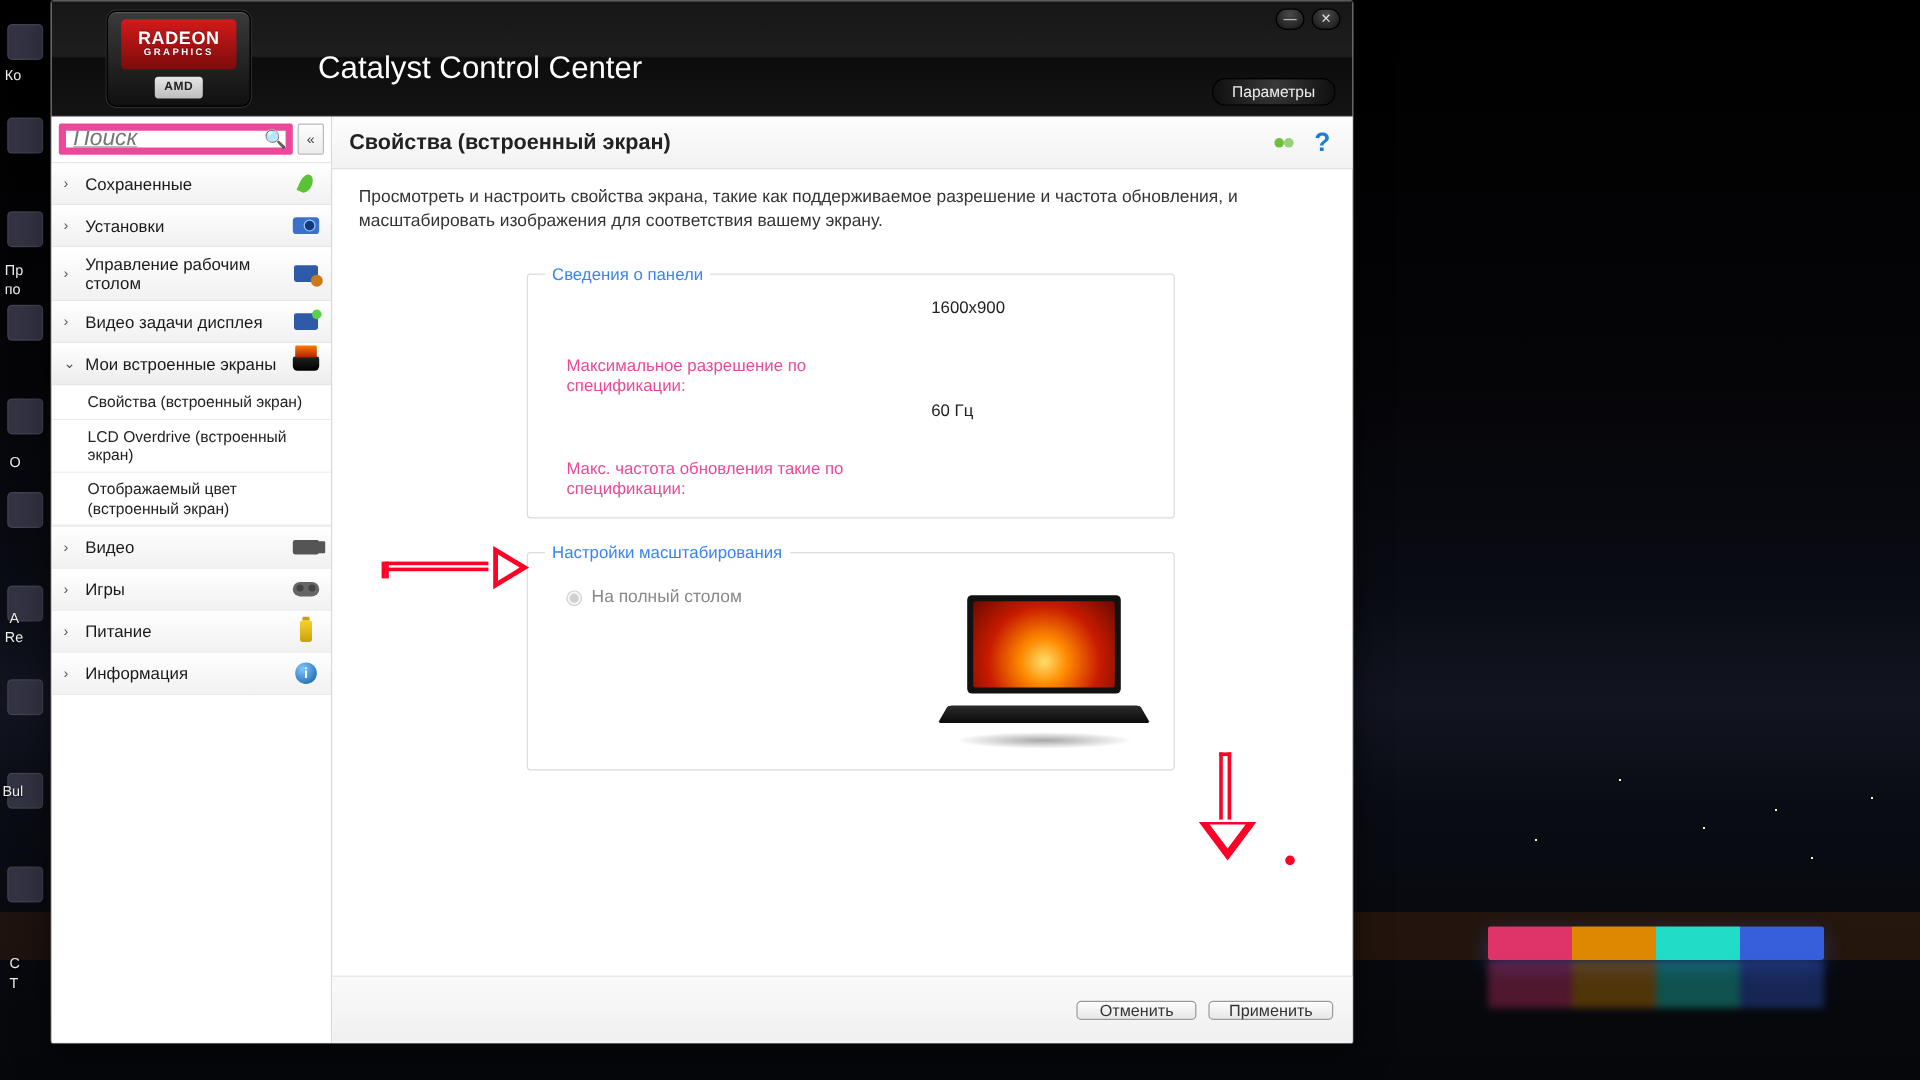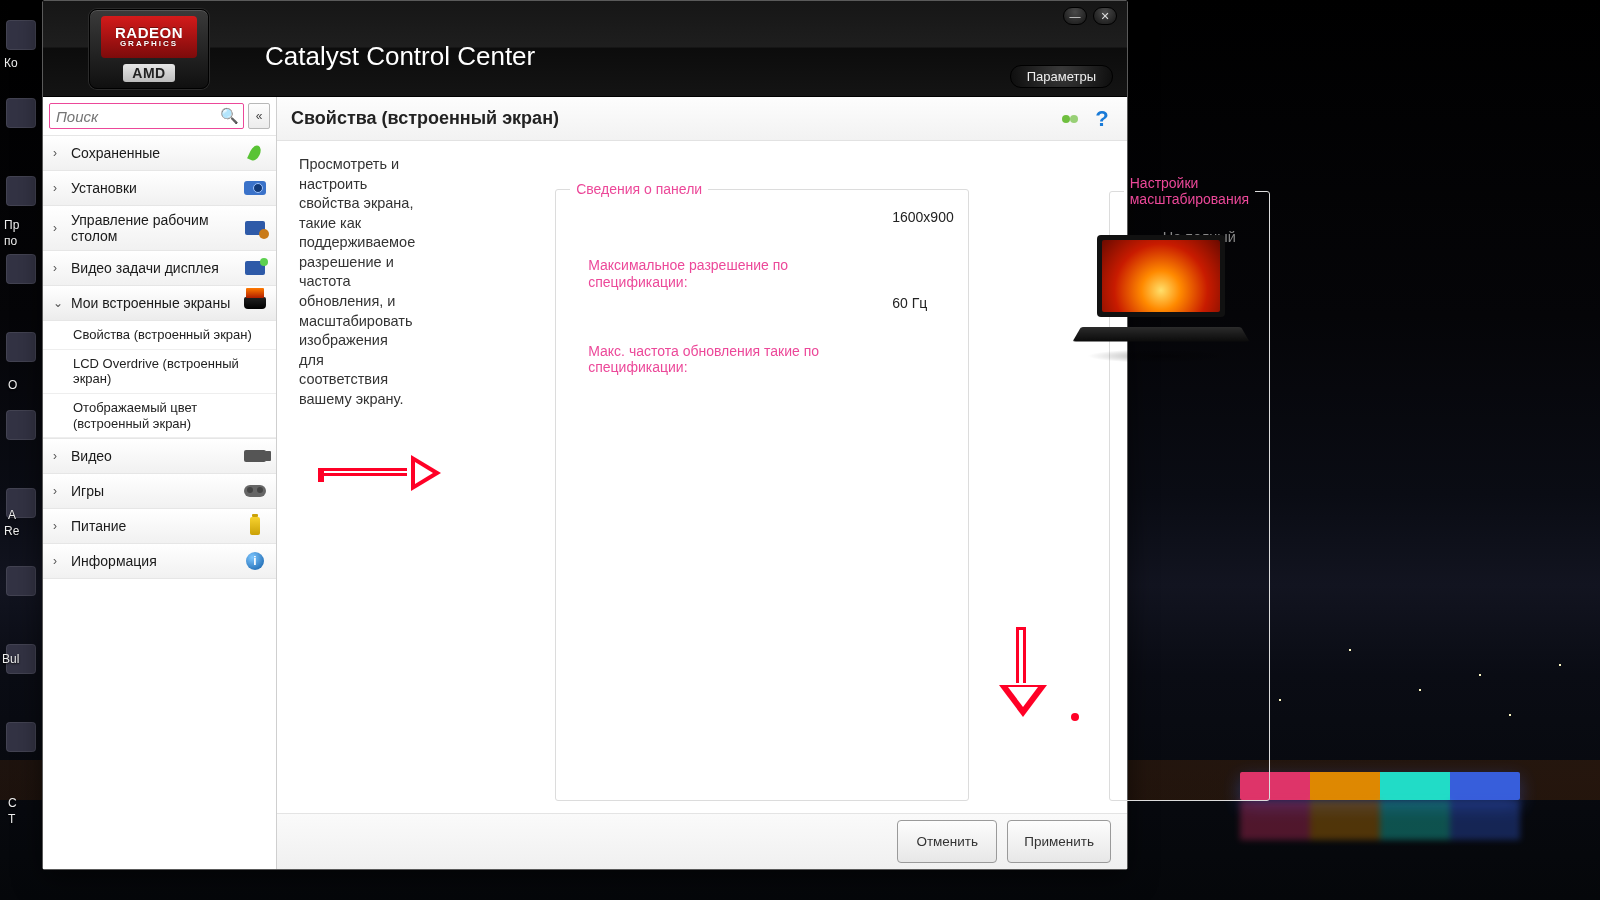--- a/index.html
+++ b/index.html
@@ -67,43 +67,44 @@
   }
   .amd-badge .rad {
     width: 96px; height: 42px; border-radius:4px;
     background: linear-gradient(#d31a1a, #7c0b0b);
     color:#fff; font-weight:800; letter-spacing:.5px;
     display:flex; flex-direction:column; align-items:center; justify-content:center;
     font-size:15px; line-height:1; text-shadow:0 -1px 0 rgba(0,0,0,.4);
   }
   .amd-badge .rad small{font-size:8px; font-weight:700; letter-spacing:2px;}
   .amd-badge .amd {
-    width:52px; height:18px; margin-top:4px;
+    width:40px; height:18px; margin-top:4px;
     background: linear-gradient(#e6e6e6,#bdbdbd); border-radius:3px;
     display:flex; align-items:center; justify-content:center;
-    color:#222; font-weight:900; font-size:14px; letter-spacing:.5px;
+    color:#222; font-weight:900; font-size:10px; letter-spacing:.5px;
   }
   .app-title { margin-left: 56px; font-size: 26px; font-weight:400; color:#fff;margin-top:16px; }
   .params-btn {
     position:absolute; right:14px; bottom:8px;
     padding: 3px 16px; border-radius:11px;
     background: radial-gradient(circle at 50% 20%, #3a3a3a, #0d0d0d);
     border:1px solid #000; color:#eee; font-size:13px; cursor:pointer;
   }
 
   .body-row { flex:1; display:flex; min-height:0; }
 
   
   .sidebar { width:234px; border-right:1px solid #cfcfcf; background:#fff; display:flex; flex-direction:column; }
   .search-row { padding:6px; display:flex; gap:4px; align-items:center; }
   .search-wrap { flex:1; position:relative; }
   .search-wrap input {
-    width:100%; height:26px; border:1px solid #ec4899; border-radius:2px;
-    padding:2px 26px 2px 6px; font-style:italic; color:#888; font-size:15px;
+    width:100%; height:26px; border:6px solid #ec4899; border-radius:2px;
+    padding:2px 26px 2px 6px; font-style:italic; color:#888; font-size:19px;
     background:#fff;
+    text-decoration:underline;
   }
   .search-wrap .mag { position:absolute; right:5px; top:4px; color:#1664b5; font-size:15px; font-weight:bold; }
   .collapse-btn {
     width:22px; height:26px; border:1px solid #b8b8b8; border-radius:2px;
     background:linear-gradient(#fdfdfd,#ececec); display:flex; align-items:center; justify-content:center;
     cursor:pointer; font-size:12px; color:#444;
   }
   .nav { flex:1; overflow:auto; }
   .nav-item {
     display:flex; align-items:center; gap:8px; padding:6px 8px 6px 10px;
@@ -142,24 +143,24 @@
 
   
   .content { flex:1; display:flex; flex-direction:column; background:#fff; min-width:0; }
   .content-head { height:44px; border-bottom:1px solid #e2e2e2;
     background:linear-gradient(#fdfdfd,#f2f2f2);
     display:flex; align-items:center; padding:0 14px; gap:10px;
   }
   .content-head h2 { font-size:18px; font-weight:600; color:#222; flex:1; }
   .head-ic { width:22px; height:22px; display:flex; align-items:center; justify-content:center; cursor:pointer; }
   .help-q { color:#1a7bd8; font-size:22px; font-weight:bold; }
-  .content-body { flex:1; padding:14px 22px 12px 22px; color:#333; display:flex; position:relative; }
+  .content-body { flex:1; padding:14px 22px 12px 22px; color:#333; display:flex; flex-direction:column; position:relative; }
   .desc { font-size:14.5px; color:#333; line-height:1.35; max-width:820px; }
   fieldset.panel { margin:26px 0 0 140px; width:540px; border:1px solid #dcdcdc; border-radius:3px; padding:8px 14px 14px 14px; }
-  fieldset.panel legend { padding:0 6px; color:#ec4899; font-size:14px; }
+  fieldset.panel legend { padding:0 6px; color:#3b82f6; font-size:14px; }
   .kv { display:flex; gap:24px; margin:4px 0 2px 18px; font-size:14px; align-items:flex-start; }
   .kv .k { width:280px; color:#ec4899; line-height:1.2;margin-top:48px; }
   .kv .v { color:#222; }
   fieldset.scaling { margin-top:20px; min-height:190px; position:relative; }
   .radio-row { display:flex; align-items:center; gap:8px; margin:14px 0 6px 18px; color:#888; font-size:14.5px; }
   .radio-row input { accent-color:#888; }
   .laptop {
     position:absolute; right:28px; top:28px; width:160px; height:120px;
   }
   .laptop .screen {
@@ -200,21 +201,21 @@
   .anno-arrow-down .head{position:absolute;left:0;bottom:0;width:0;height:0;
     border-left:24px solid transparent;border-right:24px solid transparent;border-top:32px solid #ff0026;}
   .anno-arrow-down .head::after{content:"";position:absolute;left:-15px;top:-30px;width:0;height:0;
     border-left:15px solid transparent;border-right:15px solid transparent;border-top:20px solid #fff;}
   .anno-dot { position:absolute; right:48px; bottom:92px; width:8px; height:8px; background:#ff0026; border-radius:50%; pointer-events:none; }
 
   .footer { height:56px; border-top:1px solid #e4e4e4;
     background:linear-gradient(#fafafa,#f0f0f0);
     display:flex; align-items:center; justify-content:flex-end; gap:10px; padding:0 16px;
   }
-  .btn { min-width:100px; height:43px; padding:0 16px;
+  .btn { min-width:100px; height:16px; padding:0 16px;
     border:1px solid #9a9a9a; border-radius:4px;
     background:linear-gradient(#fdfdfd,#e7e7e7); color:#333; font-size:13.5px; cursor:pointer;
   }
 </style>
 </head>
 <body>
 
 <div class="desktop">
   <div class="lights"></div>
   <div class="boat"></div>

